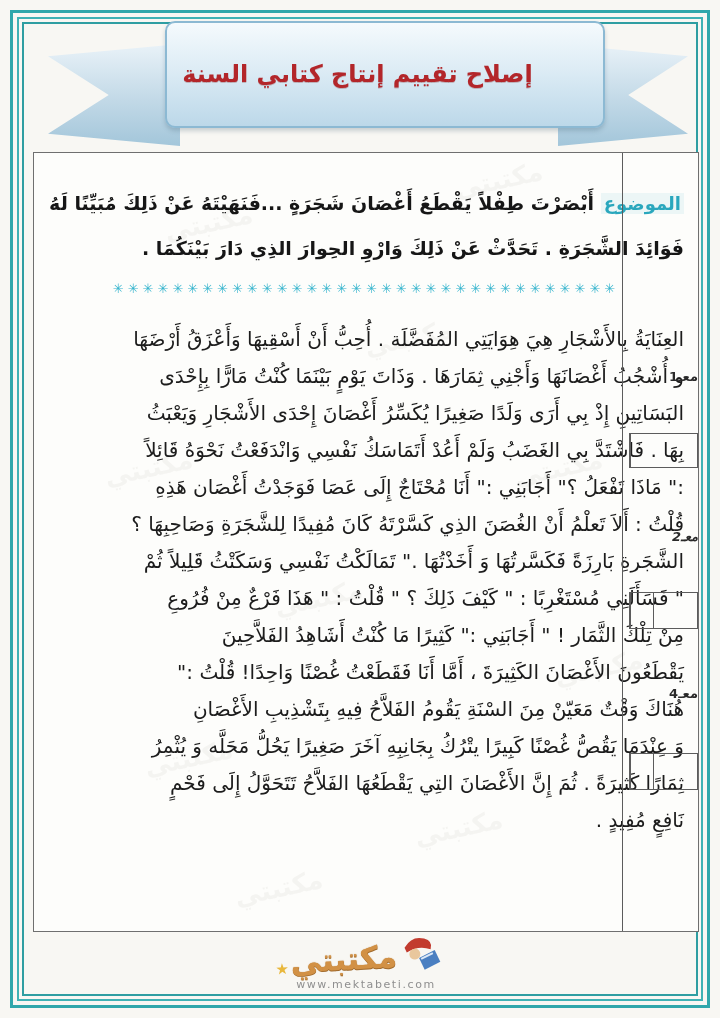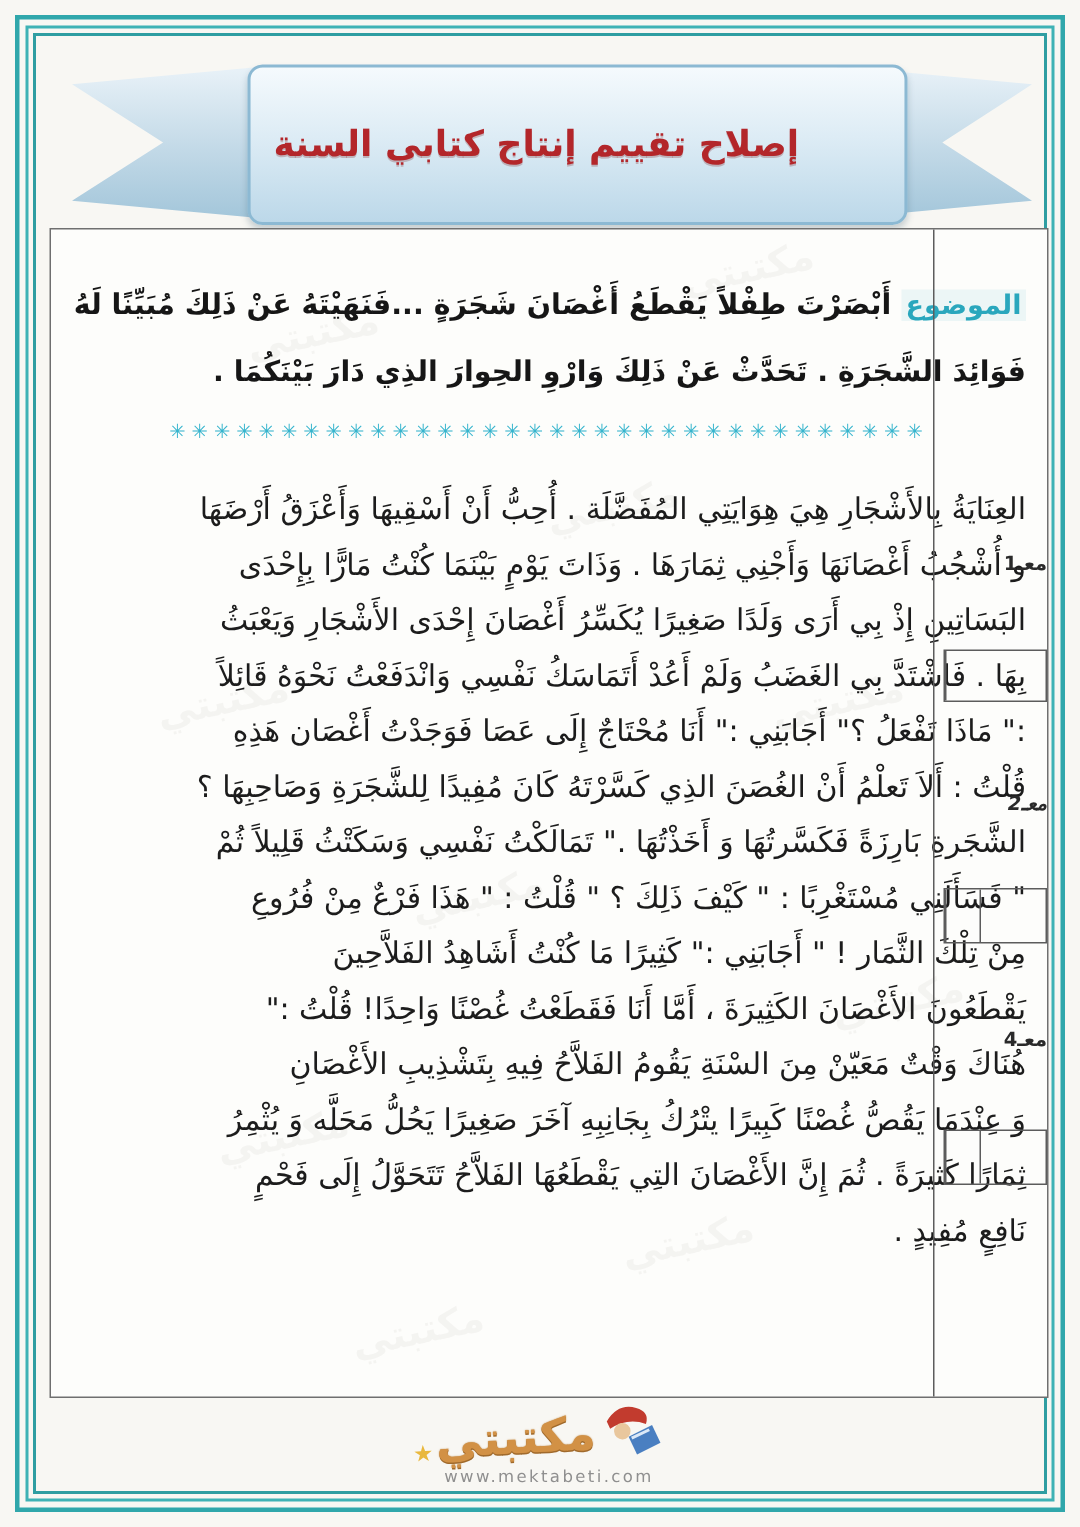--- a/index.html
+++ b/index.html
@@ -15,21 +15,21 @@
   .frame-inner{inset:22px; border-width:2px; border-color:#2f9ea2;}
 
   
   .banner{position:absolute; left:0; top:0; width:720px; height:160px;}
   .tail{position:absolute; background:linear-gradient(180deg,#e9f2f8 0%,#c2d9e7 55%,#a3c6da 100%);}
   .tail-left{left:48px; top:44px; width:132px; height:102px;
     clip-path:polygon(100% 0%, 0% 12%, 46% 50%, 0% 88%, 100% 100%);}
   .tail-right{left:558px; top:44px; width:130px; height:102px;
     clip-path:polygon(0% 0%, 100% 12%, 54% 50%, 100% 88%, 0% 100%);}
   .banner-box{
-    position:absolute; left:165px; top:43px; width:440px; height:107px;
+    position:absolute; left:165px; top:21px; width:440px; height:107px;
     background:linear-gradient(180deg,#f5fafd 0%,#ddecf5 45%,#bcd8e9 100%);
     border:2px solid #8cb9d3; border-radius:10px;
     box-shadow:0 3px 4px rgba(60,90,110,.25);
     display:flex; flex-direction:column; justify-content:center;
     text-align:center; padding-right:55px; box-sizing:border-box;
   }
   .banner-line{direction:rtl; color:#b3262a; font-weight:bold; font-size:24px; line-height:45px;
     text-shadow:0 1px 0 rgba(120,20,20,.25);}
 
   

